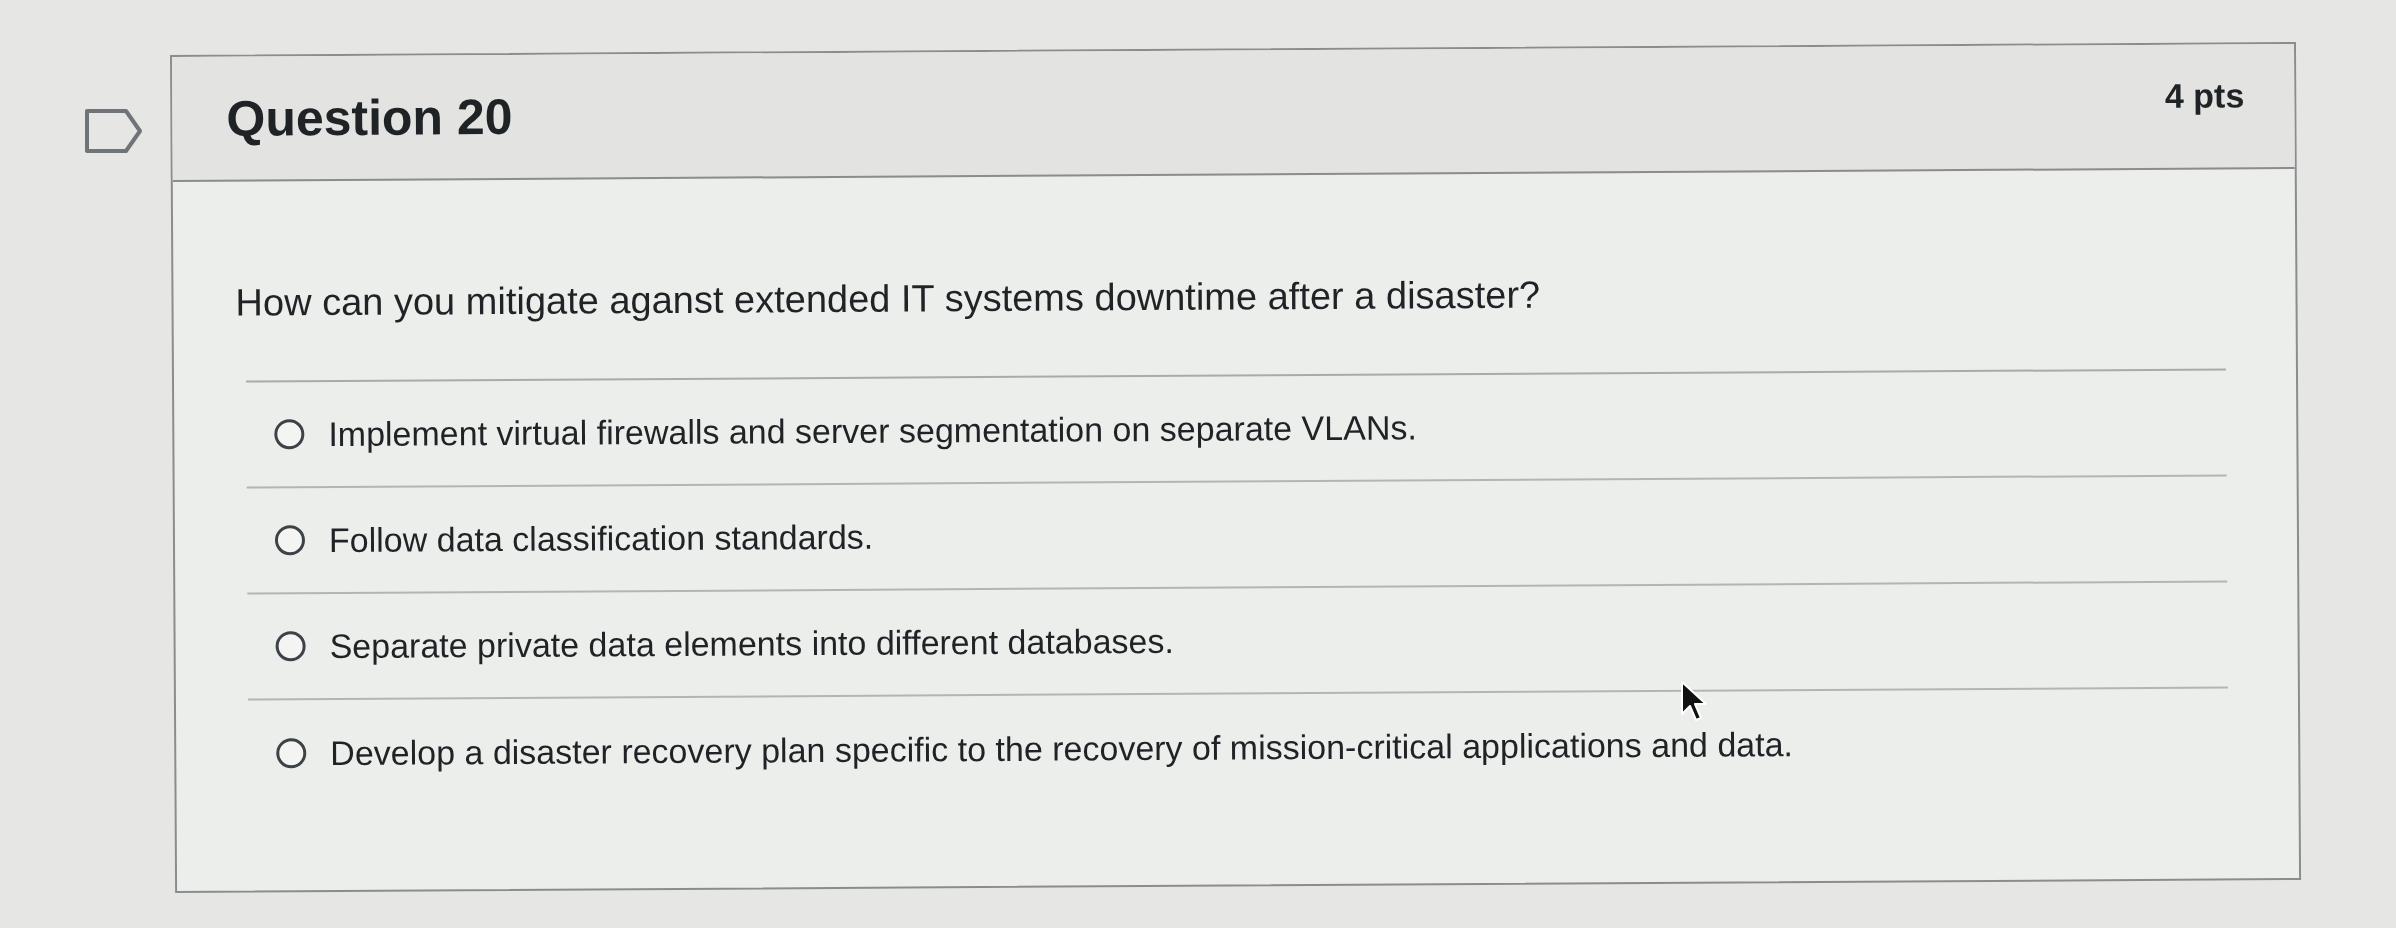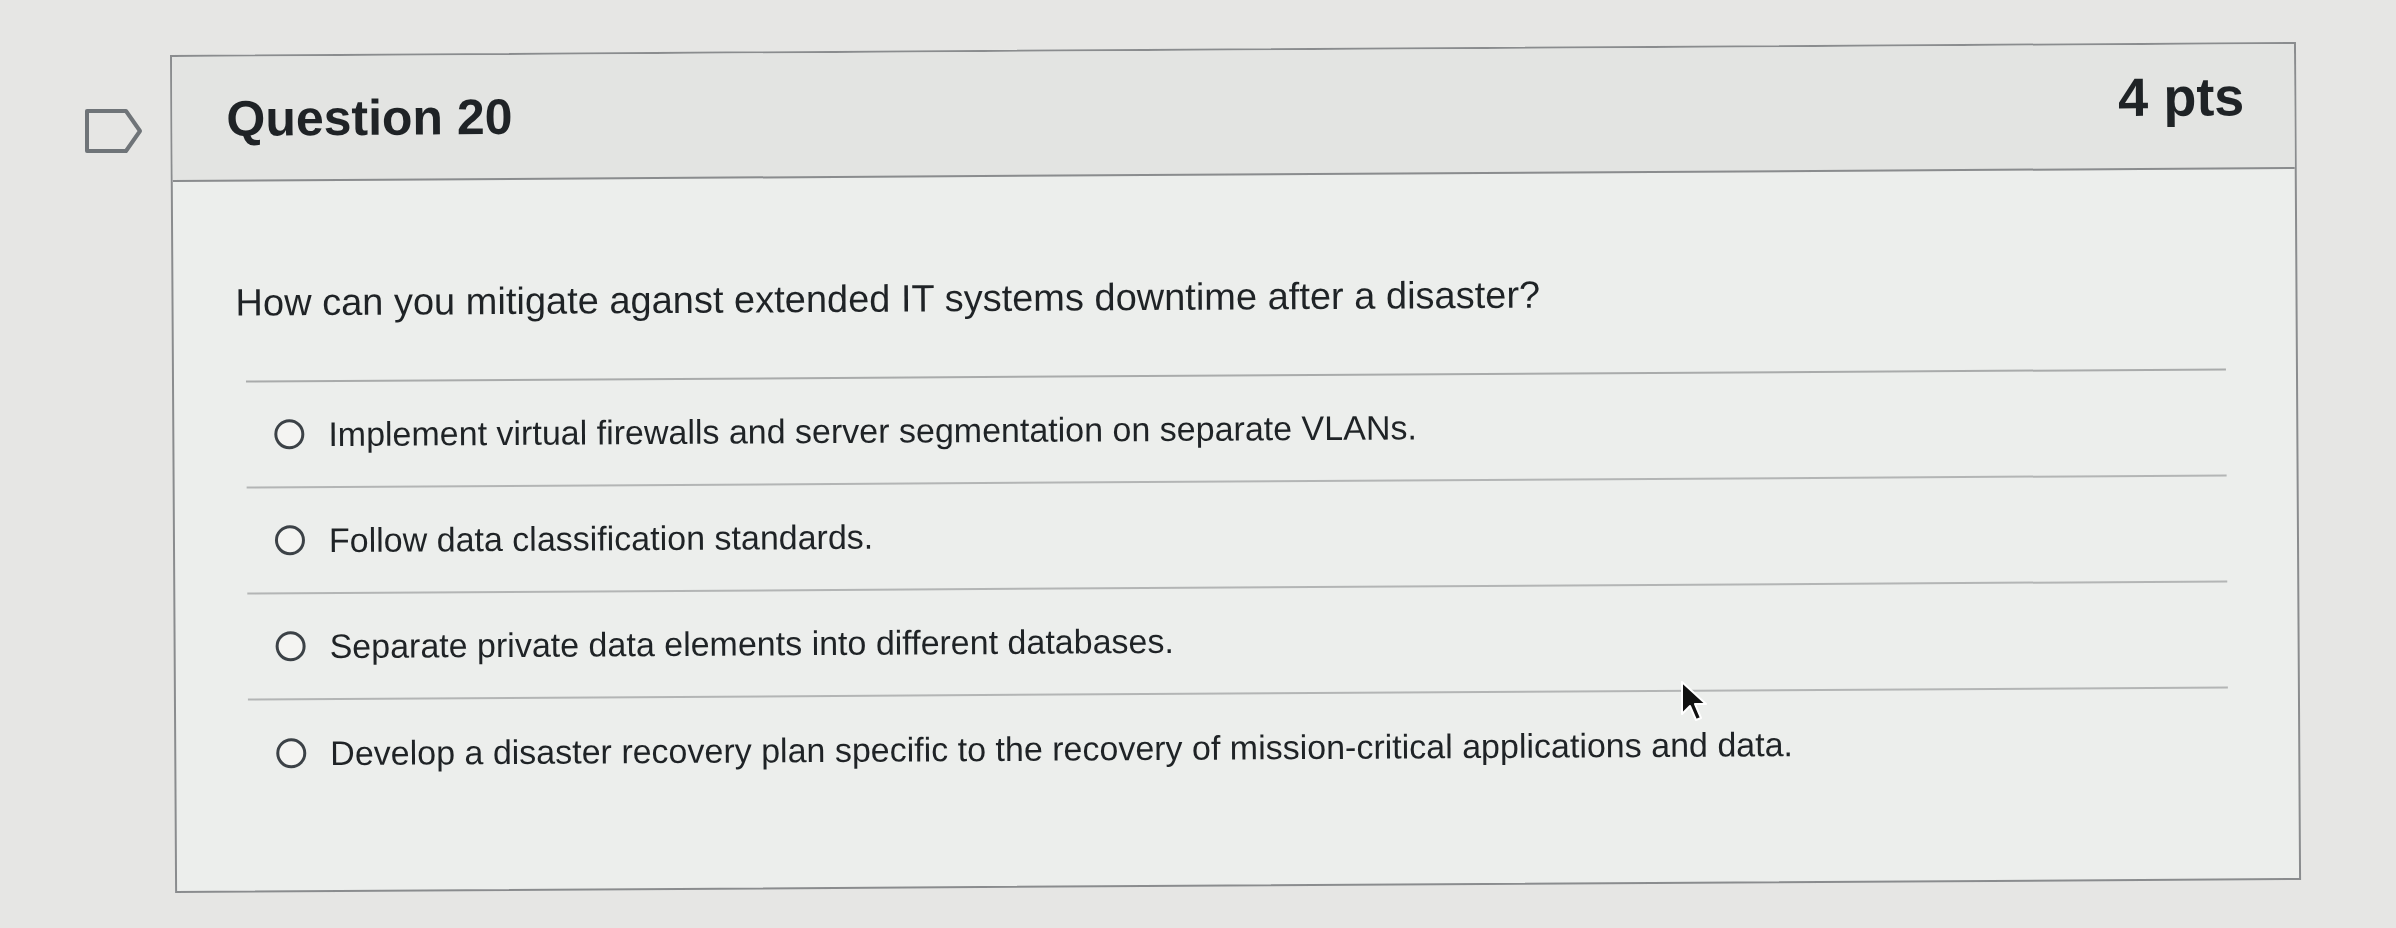--- a/index.html
+++ b/index.html
@@ -44,21 +44,21 @@
       justify-content: space-between;
       padding: 0 50px 0 54px;
       box-sizing: border-box;
     }
     .question-title {
       font-size: 50px;
       font-weight: bold;
       color: #1f2326;
     }
     .question-points {
-      font-size: 54px;
+      font-size: 34px;
       font-weight: bold;
       color: #1f2326;
       margin-top: -20px;
     }
     .question-body {
       padding: 100px 50px 0 62px;
     }
     .question-text {
       font-size: 38px;
       color: #1f2326;

